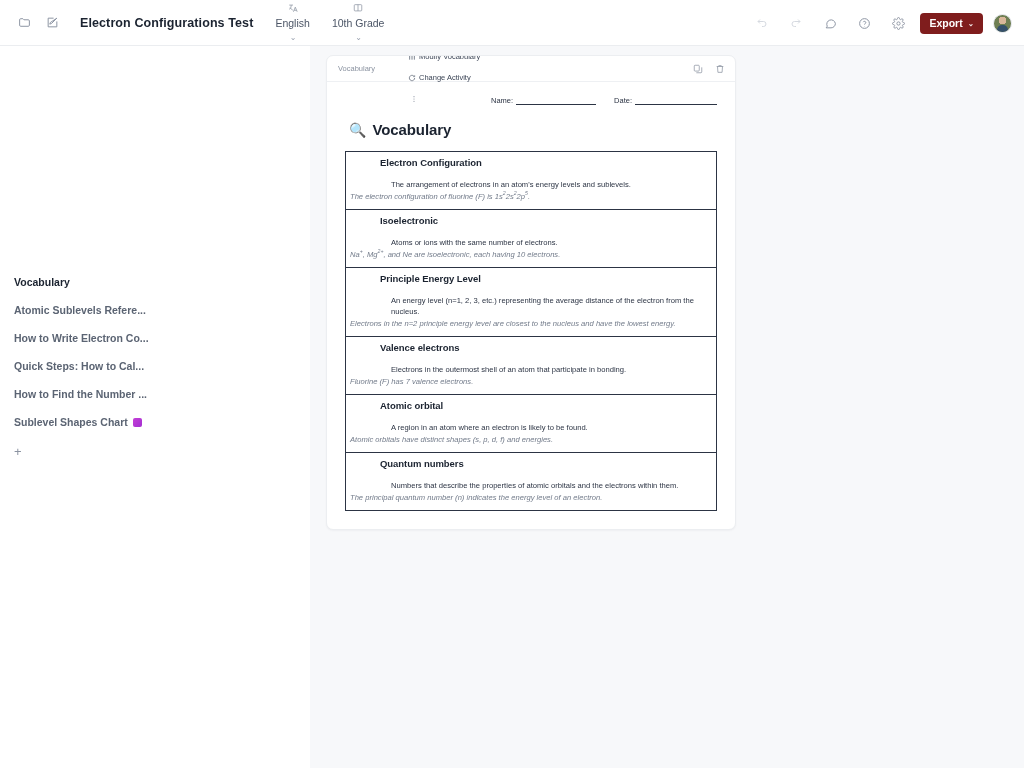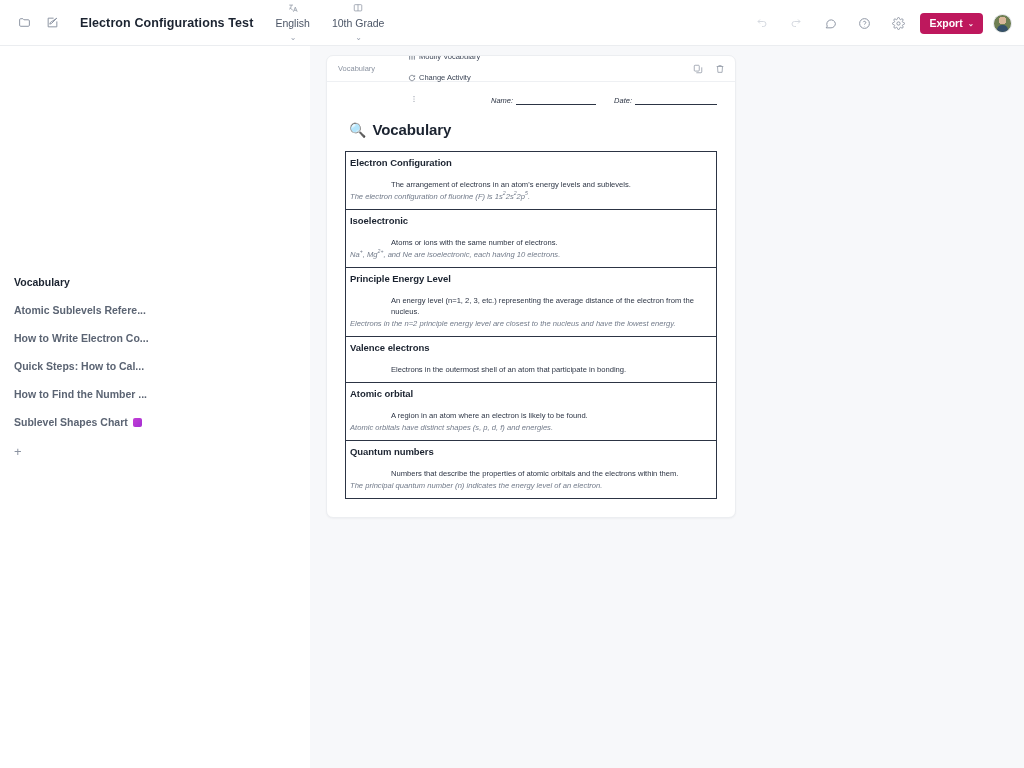--- a/index.html
+++ b/index.html
@@ -36,21 +36,21 @@
     margin-left: 22px; font-size: 10.5px; color: #4b5566;
     cursor: pointer; white-space: nowrap; flex-direction: column;
   }
   .chip .cv { color: #8b93a1; display: flex; }
   .chip .caret { color: #98a0ae; font-size: 8px; margin-left: 1px; }
   .tb-right {
     position: absolute; right: 12px; top: 0; height: 46px;
     display: flex; align-items: center; gap: 10px;
   }
   .export-btn {
-    background: #be185d; color: #fff;
+    background: #7f1d1d; color: #fff;
     height: 21px; padding: 0 9px;
     border-radius: 4px; border: none;
     font-size: 10.5px; font-weight: 600;
     display: flex; align-items: center; gap: 5px;
     font-family: "Liberation Sans", sans-serif;
     cursor: pointer;
   }
   .export-btn .caret { font-size: 7.5px; opacity: .92; }
   .avatar {
     width: 19px; height: 19px; border-radius: 50%;
@@ -121,21 +121,21 @@
   .ct-dots { color: #8b93a1; font-size: 8px; cursor: pointer; letter-spacing: 0; margin-left: 2px;}
   .ct-right {
     position: absolute; right: 10px; display: flex; align-items: center; gap: 12px;
   }
   .ct-right .ricon { color: #8b93a1; cursor: pointer; display: flex; }
 
   
   .page { padding: 14px 16px 18px 16px; }
   .namedate {
     display: flex; justify-content: flex-end; gap: 18px;
-    font-size: 7.5px; color: #2c3444; padding-right: 2px; font-style: italic;
+    font-size: 7.5px; color: #2c3444; padding-right: 2px;
   }
   .nd { display: flex; align-items: flex-end; gap: 3px; }
   .nd .rule { width: 80px; border-bottom: 1px solid #2c3444; height: 8px; }
   .nd .rule.short { width: 82px; }
 
   .page-title {
     display: flex; align-items: center; gap: 6px;
     margin-top: 16px; margin-bottom: 13px; margin-left: 6px;
   }
   .page-title .emoji { font-size: 14px; line-height: 1; }
@@ -144,21 +144,21 @@
   }
 
   .vocab-list {
     border: 1px solid #2c3444;
     margin: 0 2px;
   }
   .vocab-item { border-bottom: 1px solid #2c3444; padding: 5px 4px 7px 4px; }
   .vocab-item:last-child { border-bottom: none; }
   .vi-term {
     font-size: 9.5px; font-weight: 700; color: #1b2330;
-    margin-bottom: 11px; letter-spacing: -.05px;
+    margin-bottom: 11px; letter-spacing: -.05px; margin-left: 30px;
   }
   .vi-def { font-size: 7.6px; color: #2c3444; line-height: 1.45; margin-left: 41px; }
   .vi-ex {
     font-size: 7.6px; color: #727b8a; font-style: italic;
     line-height: 1.45; margin-top: 1px;
   }
   sup { font-size: 68%; vertical-align: super; line-height: 0; }
 </style>
 </head>
 <body>
@@ -360,20 +360,21 @@
 
           <div class="vocab-item">
             <div class="vi-term">Principle Energy Level</div>
             <div class="vi-def">An energy level (n=1, 2, 3, etc.) representing the average distance of the electron from the nucleus.</div>
             <div class="vi-ex">Electrons in the n=2 principle energy level are closest to the nucleus and have the lowest energy.</div>
           </div>
 
           <div class="vocab-item">
             <div class="vi-term">Valence electrons</div>
             <div class="vi-def">Electrons in the outermost shell of an atom that participate in bonding.</div>
+            <div class="vi-ex">Fluorine (F) has 7 valence electrons.</div>
           </div>
 
           <div class="vocab-item">
             <div class="vi-term">Atomic orbital</div>
             <div class="vi-def">A region in an atom where an electron is likely to be found.</div>
             <div class="vi-ex">Atomic orbitals have distinct shapes (s, p, d, f) and energies.</div>
           </div>
 
           <div class="vocab-item">
             <div class="vi-term">Quantum numbers</div>

